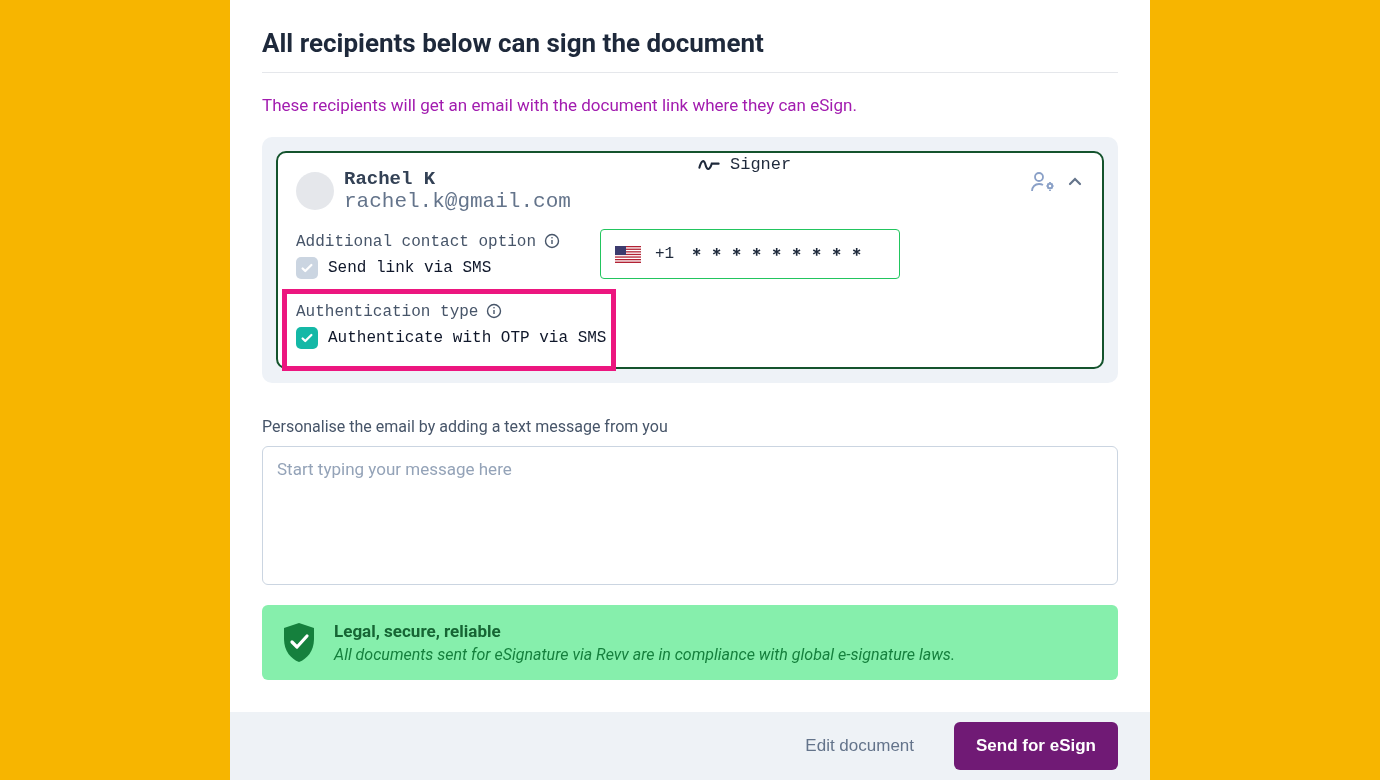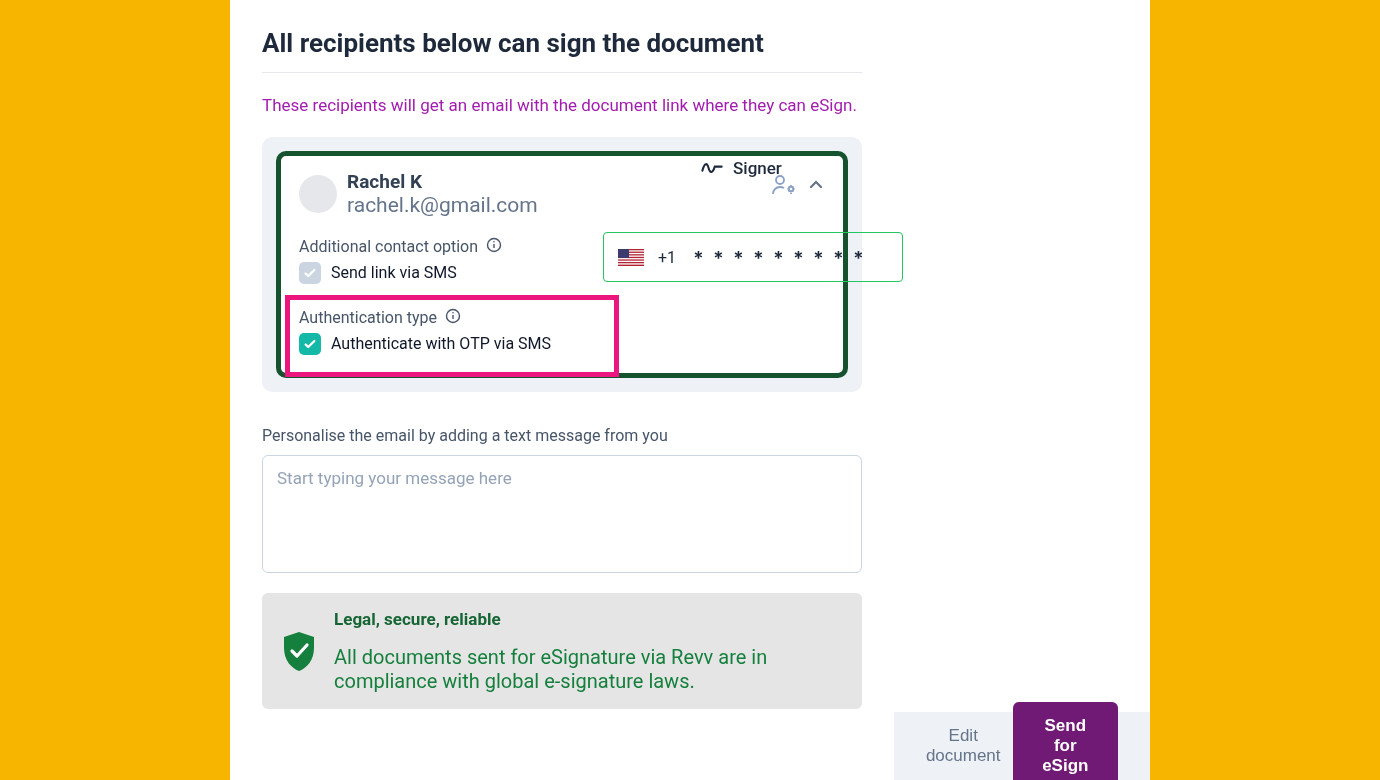--- a/index.html
+++ b/index.html
@@ -1,24 +1,24 @@
 <!DOCTYPE html>
 <html><head>
 <meta charset="utf-8">
 <style>
   * { box-sizing: border-box; margin: 0; padding: 0; }
   html, body { width: 1380px; height: 780px; font-family: -apple-system, BlinkMacSystemFont, "Segoe UI", Roboto, Arial, sans-serif; }
   body { background: #f7b500; display: flex; justify-content: center; }
-  .panel { width: 920px; background: #ffffff; display: flex; position: relative; }
+  .panel { width: 920px; background: #ffffff; display: flex; flex-direction: column; position: relative; }
   .content { padding: 28px 32px 0 32px; }
   .title { font-size: 26px; font-weight: 700; color: #1e293b; }
   .divider { border: none; border-top: 1px solid #e5e7eb; margin-top: 14px; }
   .subtext { margin-top: 22px; font-size: 17px; color: #a21caf; }
   .card-outer { margin-top: 22px; background: #eef2f7; border-radius: 10px; padding: 14px; }
-  .card { background: #ffffff; border: 5px solid #14532d; border-radius: 10px; padding: 16px 18px 18px 18px; position: relative; }
+  .card { background: #ffffff; border: 2px solid #14532d; border-radius: 10px; padding: 16px 18px 18px 18px; position: relative; font-family: Liberation Mono, monospace; }
   .row-top { display: flex; align-items: center; }
   .avatar { width: 38px; height: 38px; border-radius: 50%; background: #e5e7eb; margin-right: 10px; flex-shrink: 0; }
   .name-block { flex: 0 0 auto; }
   .name { font-size: 19px; font-weight: 700; color: #334155; line-height: 1.1; }
   .email { font-size: 21px; color: #64748b; }
   .role-block { margin-left: auto; display: flex; align-items: center; gap: 10px; position: absolute; left: 420px; top: 2px;}
   .role-label { font-size: 17px; color: #1e293b; font-weight: 500; }
   .sig-icon { width: 22px; height: 16px; }
   .actions-right { position: absolute; right: 18px; top: 18px; display: flex; align-items: center; gap: 10px; }
   .user-cog { color: #8aa0c7; }
@@ -30,27 +30,27 @@
   .checkbox.gray { background: #cbd5e1; }
   .checkbox.teal { background: #14b8a6; }
   .check-svg { width: 14px; height: 14px; color: #fff; }
   .check-label { font-size: 16px; color: #0f172a; }
   .phone-field { position: absolute; left: 322px; top: 76px; width: 300px; height: 50px; border: 1.5px solid #22c55e; border-radius: 4px; display: flex; align-items: center; gap: 14px; padding: 0 14px; }
   .flag { width: 26px; height: 17px; }
   .dialcode { font-size: 16px; color: #1e293b; }
   .mask { font-size: 17px; letter-spacing: 3px; color: #1e293b; font-weight: 600; }
   .highlight-box { position: absolute; left: 4px; bottom: -4px; width: 334px; height: 82px; border: 5px solid #ec167f; pointer-events: none; }
   .personalise-label { margin-top: 34px; font-size: 16px; color: #475569; }
-  .message-box { margin-top: 10px; width: 100%; height: 118px; border: 1px solid #cbd5e1; border-radius: 6px; padding: 12px 14px; font-size: 17px; color: #94a3b8; resize: none; font-family: inherit; }
+  .message-box { margin-top: 10px; width: 100%; height: 139px; border: 1px solid #cbd5e1; border-radius: 6px; padding: 12px 14px; font-size: 17px; color: #94a3b8; resize: none; font-family: inherit; }
   .message-box::placeholder { color: #94a3b8; }
-  .legal-box { margin-top: 16px; background: #e5e5e5; border-radius: 6px; padding: 16px 18px; display: flex; align-items: center; gap: 16px; }
+  .legal-box { margin-top: 16px; background: #86efac; border-radius: 6px; padding: 16px 18px; display: flex; align-items: center; gap: 16px; }
   .shield { width: 38px; height: 42px; flex-shrink: 0; }
   .legal-title { font-size: 17px; font-weight: 700; color: #166534; }
-  .legal-desc { font-size: 20px; color: #15803d; margin-top: 16px; }
-  .footer { margin-top: auto; background: #eef2f6; height: 68px; display: flex; align-items: center; justify-content: flex-end; gap: 12px; padding: 0 32px; }
+  .legal-desc { font-size: 16px; color: #15803d; margin-top: 4px; font-style: italic; }
+  .footer { margin-top: auto; background: #eef2f6; height: 68px; display: flex; align-items: center; justify-content: flex-end; gap: 40px; padding: 0 32px; }
   .btn-edit { background: transparent; border: none; color: #64748b; font-size: 17px; font-weight: 500; cursor: pointer; }
   .btn-send { background: #701a75; color: #ffffff; border: none; border-radius: 6px; padding: 14px 22px; font-size: 17px; font-weight: 600; cursor: pointer; }
   .spacer-bottom { height: 20px; }
 </style>
 </head>
 <body>
 
 <div class="panel">
   <div class="content">
     <h1 class="title">All recipients below can sign the document</h1>

